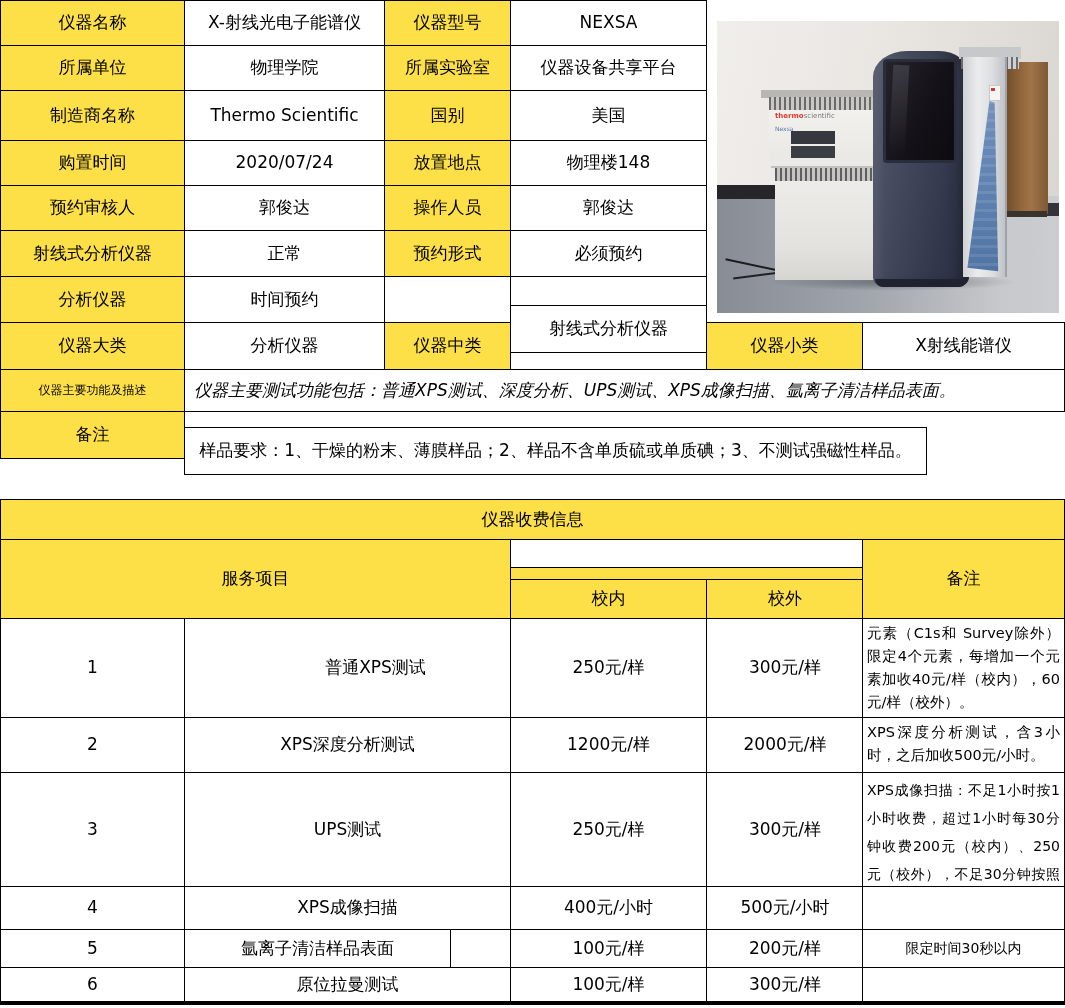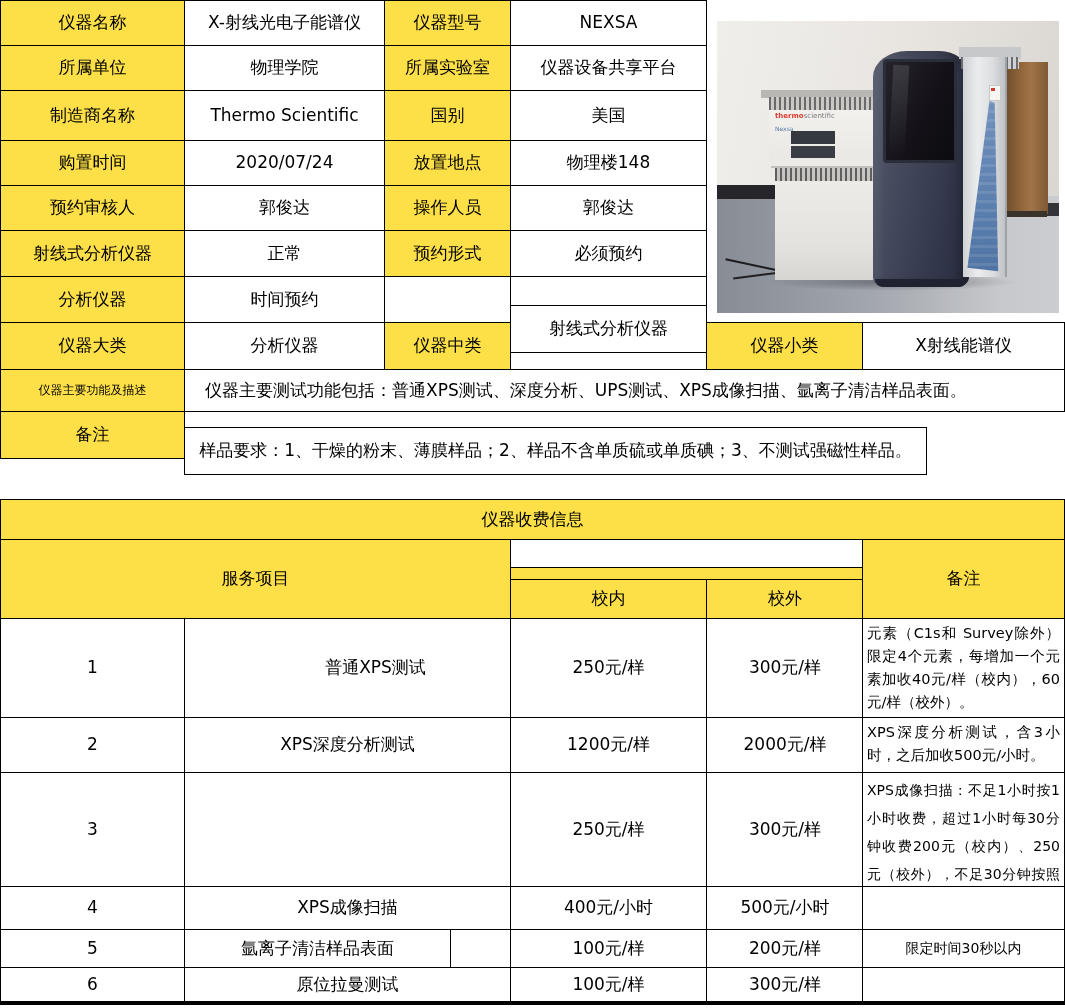--- a/index.html
+++ b/index.html
@@ -7,21 +7,21 @@
     position:relative;width:1065px;height:1008px;background:#ffffff;
     font-family:"DejaVu Sans","Liberation Sans",sans-serif;color:#000;
     overflow:hidden;
   }
   .c{
     position:absolute;box-sizing:border-box;border:1px solid #000;background:#fff;
     display:flex;align-items:center;justify-content:center;text-align:center;
     font-size:17px;line-height:1.25;
   }
   .lb{background:#fde047;font-weight:400;}
-  .leftal{justify-content:flex-start;text-align:left;padding-left:20px;}
+  .leftal{justify-content:flex-start;text-align:left;padding-left:9px;font-style:italic;}
   .rk{font-size:14.5px;line-height:23px;text-align:justify;justify-content:flex-start;
       align-items:flex-start;padding:3px 4px;display:block;}
   .rk.lh22{line-height:28px;font-size:14px;}
   .rkc{font-size:14px;}
   .thick{position:absolute;background:#000;}
   
   #photo{position:absolute;left:717px;top:21px;width:342px;height:292px;overflow:hidden;}
   #photo div{position:absolute;}
   .wall{left:0;top:0;right:0;bottom:0;background:linear-gradient(100deg,#f0eeeb 0%,#e9e6e2 45%,#e0ddd9 75%,#d8d5d1 100%);}
   .floor{left:0;top:175px;right:0;bottom:0;background:linear-gradient(90deg,#878c95 0%,#a2a6ad 45%,#c6c8cb 82%,#cbcdd0 100%);}
@@ -160,20 +160,21 @@
   <div class="c" style="left:706px;top:618px;width:158px;height:100px">300元/样</div>
   <div class="c rk" style="left:862px;top:618px;width:203px;height:100px">元素（C1s和 Survey除外）限定4个元素，每增加一个元素加收40元/样（校内），60元/样（校外）。</div>
 
   <div class="c" style="left:0;top:717px;width:185px;height:56px">2</div>
   <div class="c" style="left:184px;top:717px;width:327px;height:56px">XPS深度分析测试</div>
   <div class="c" style="left:510px;top:717px;width:197px;height:56px">1200元/样</div>
   <div class="c" style="left:706px;top:717px;width:158px;height:56px">2000元/样</div>
   <div class="c rk" style="left:862px;top:717px;width:203px;height:56px">XPS深度分析测试，含3小时，之后加收500元/小时。</div>
 
   <div class="c" style="left:0;top:772px;width:185px;height:115px">3</div>
+  <div class="c" style="left:184px;top:772px;width:327px;height:115px">UPS测试</div>
   <div class="c" style="left:510px;top:772px;width:197px;height:115px">250元/样</div>
   <div class="c" style="left:706px;top:772px;width:158px;height:115px">300元/样</div>
   <div class="c rk lh22" style="left:862px;top:772px;width:203px;height:115px">XPS成像扫描：不足1小时按1小时收费，超过1小时每30分钟收费200元（校内）、250元（校外），不足30分钟按照30分钟计算。</div>
 
   <div class="c" style="left:0;top:886px;width:185px;height:44px">4</div>
   <div class="c" style="left:184px;top:886px;width:327px;height:44px">XPS成像扫描</div>
   <div class="c" style="left:510px;top:886px;width:197px;height:44px">400元/小时</div>
   <div class="c" style="left:706px;top:886px;width:158px;height:44px">500元/小时</div>
   <div class="c" style="left:862px;top:886px;width:203px;height:44px"></div>
 

